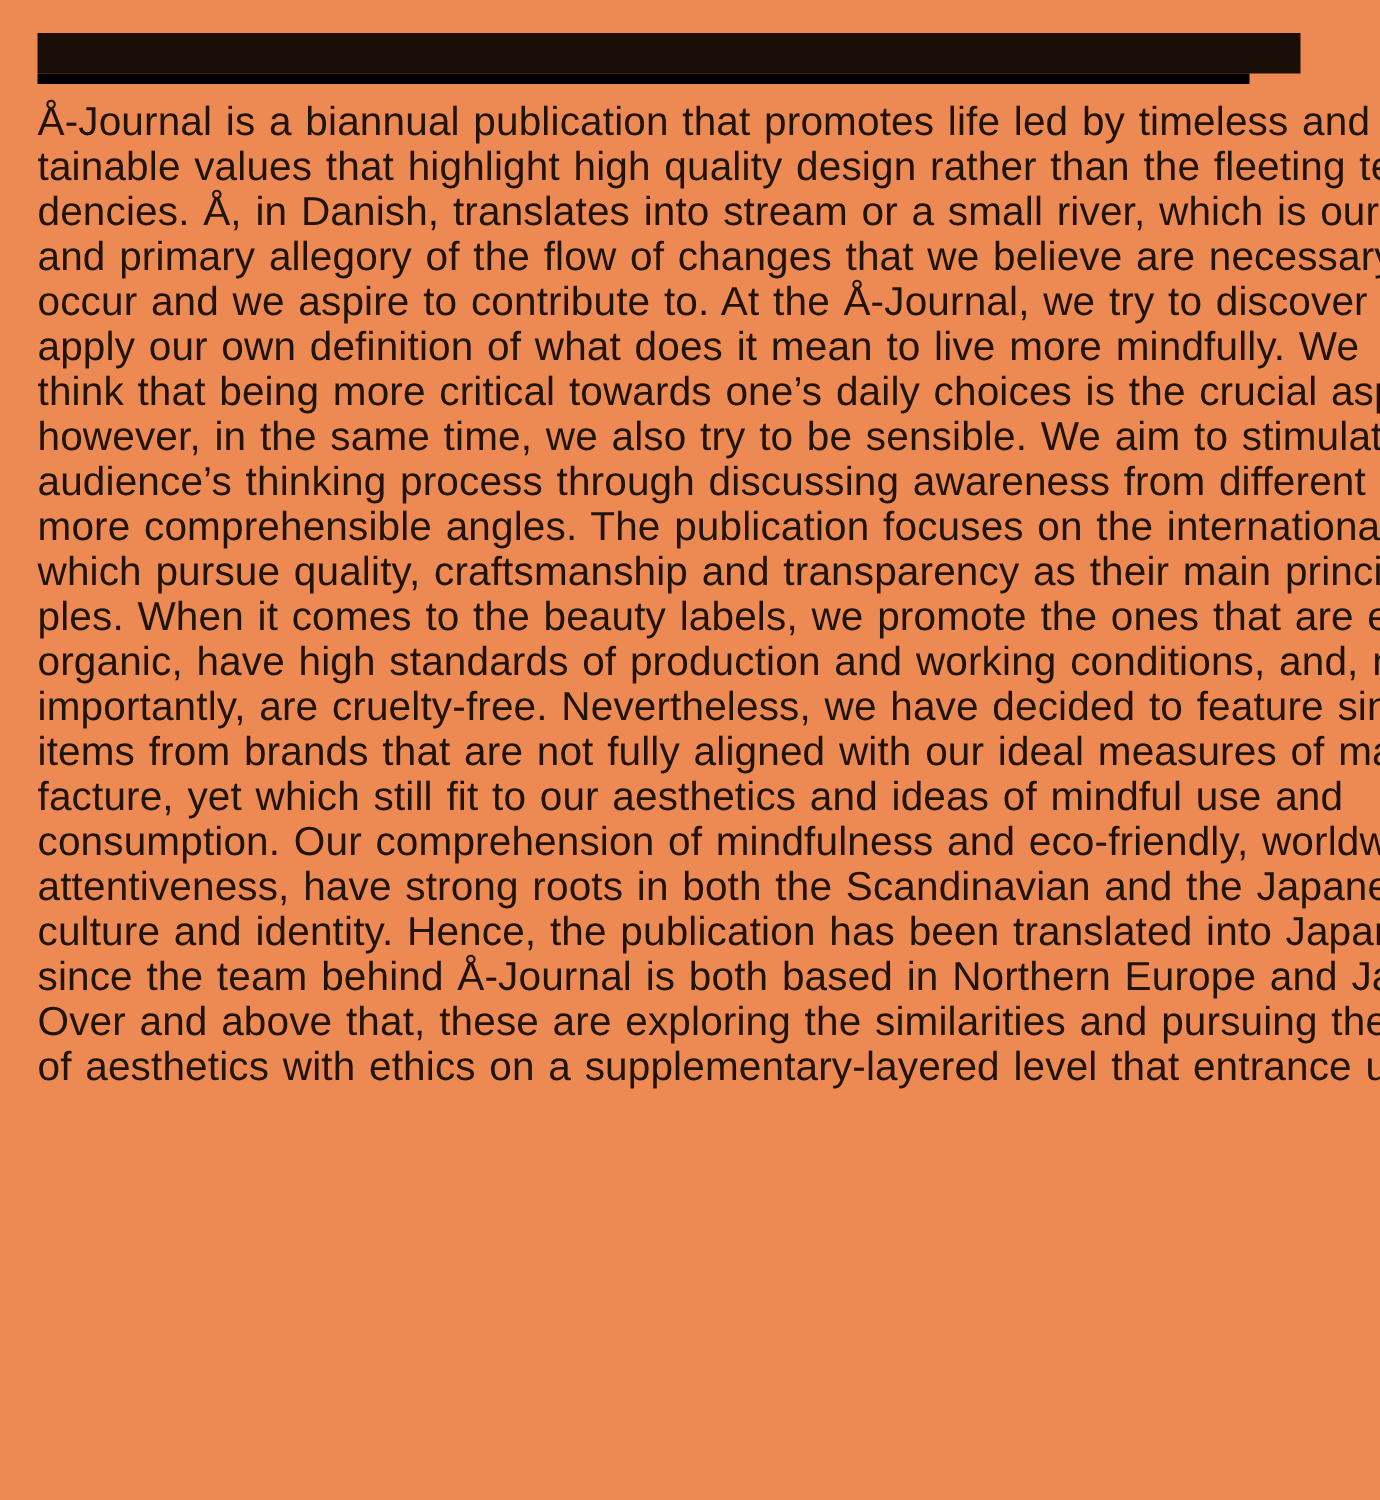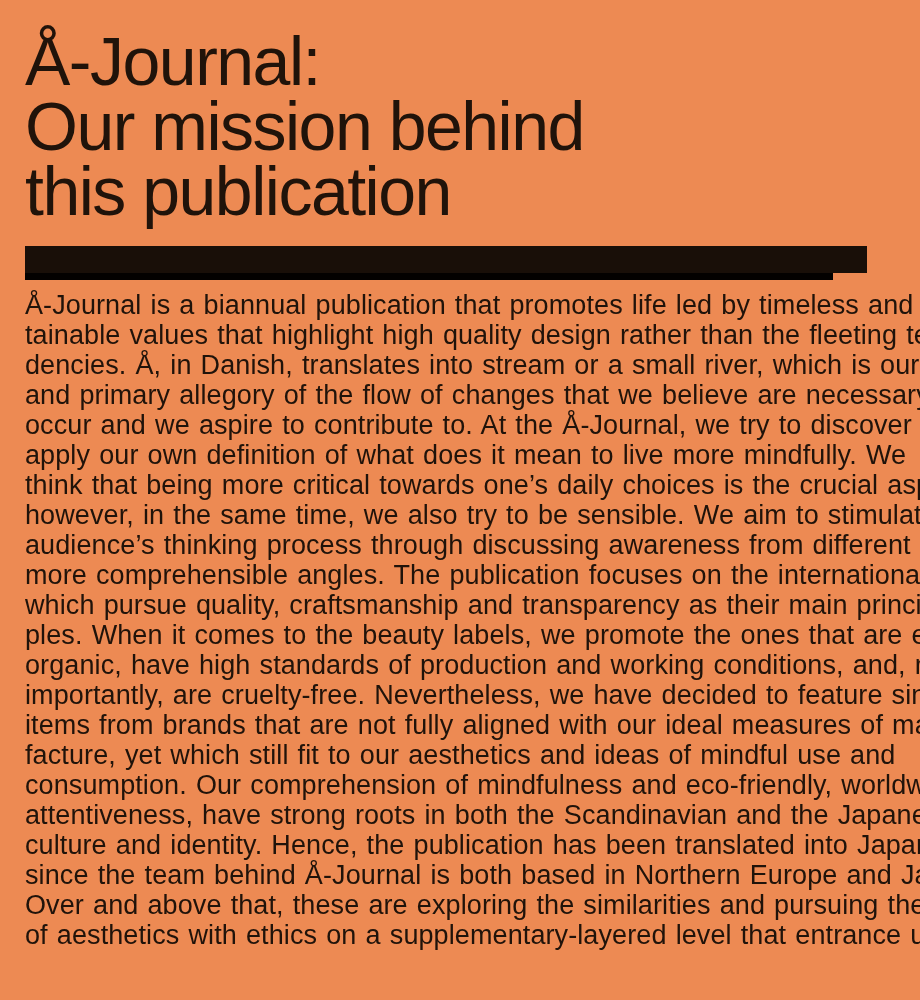--- a/index.html
+++ b/index.html
@@ -53,23 +53,20 @@
     word-spacing: 1.5px;
     color: var(--ink);
     white-space: pre;
   }
 </style>
 </head>
 <body>
 
 <div class="page">
 
-  <h1 class="page-title">Å-Journal:
-Our mission behind
-this publication</h1>
 
   <div class="divider-bar">
     <div class="divider-bar-main"></div>
     <div class="divider-bar-shadow"></div>
   </div>
 
   <div class="mission-paragraph">Å-Journal is a biannual publication that promotes life led by timeless and sus-
 tainable values that highlight high quality design rather than the fleeting ten-
 dencies. Å, in Danish, translates into stream or a small river, which is our core
 and primary allegory of the flow of changes that we believe are necessary to

